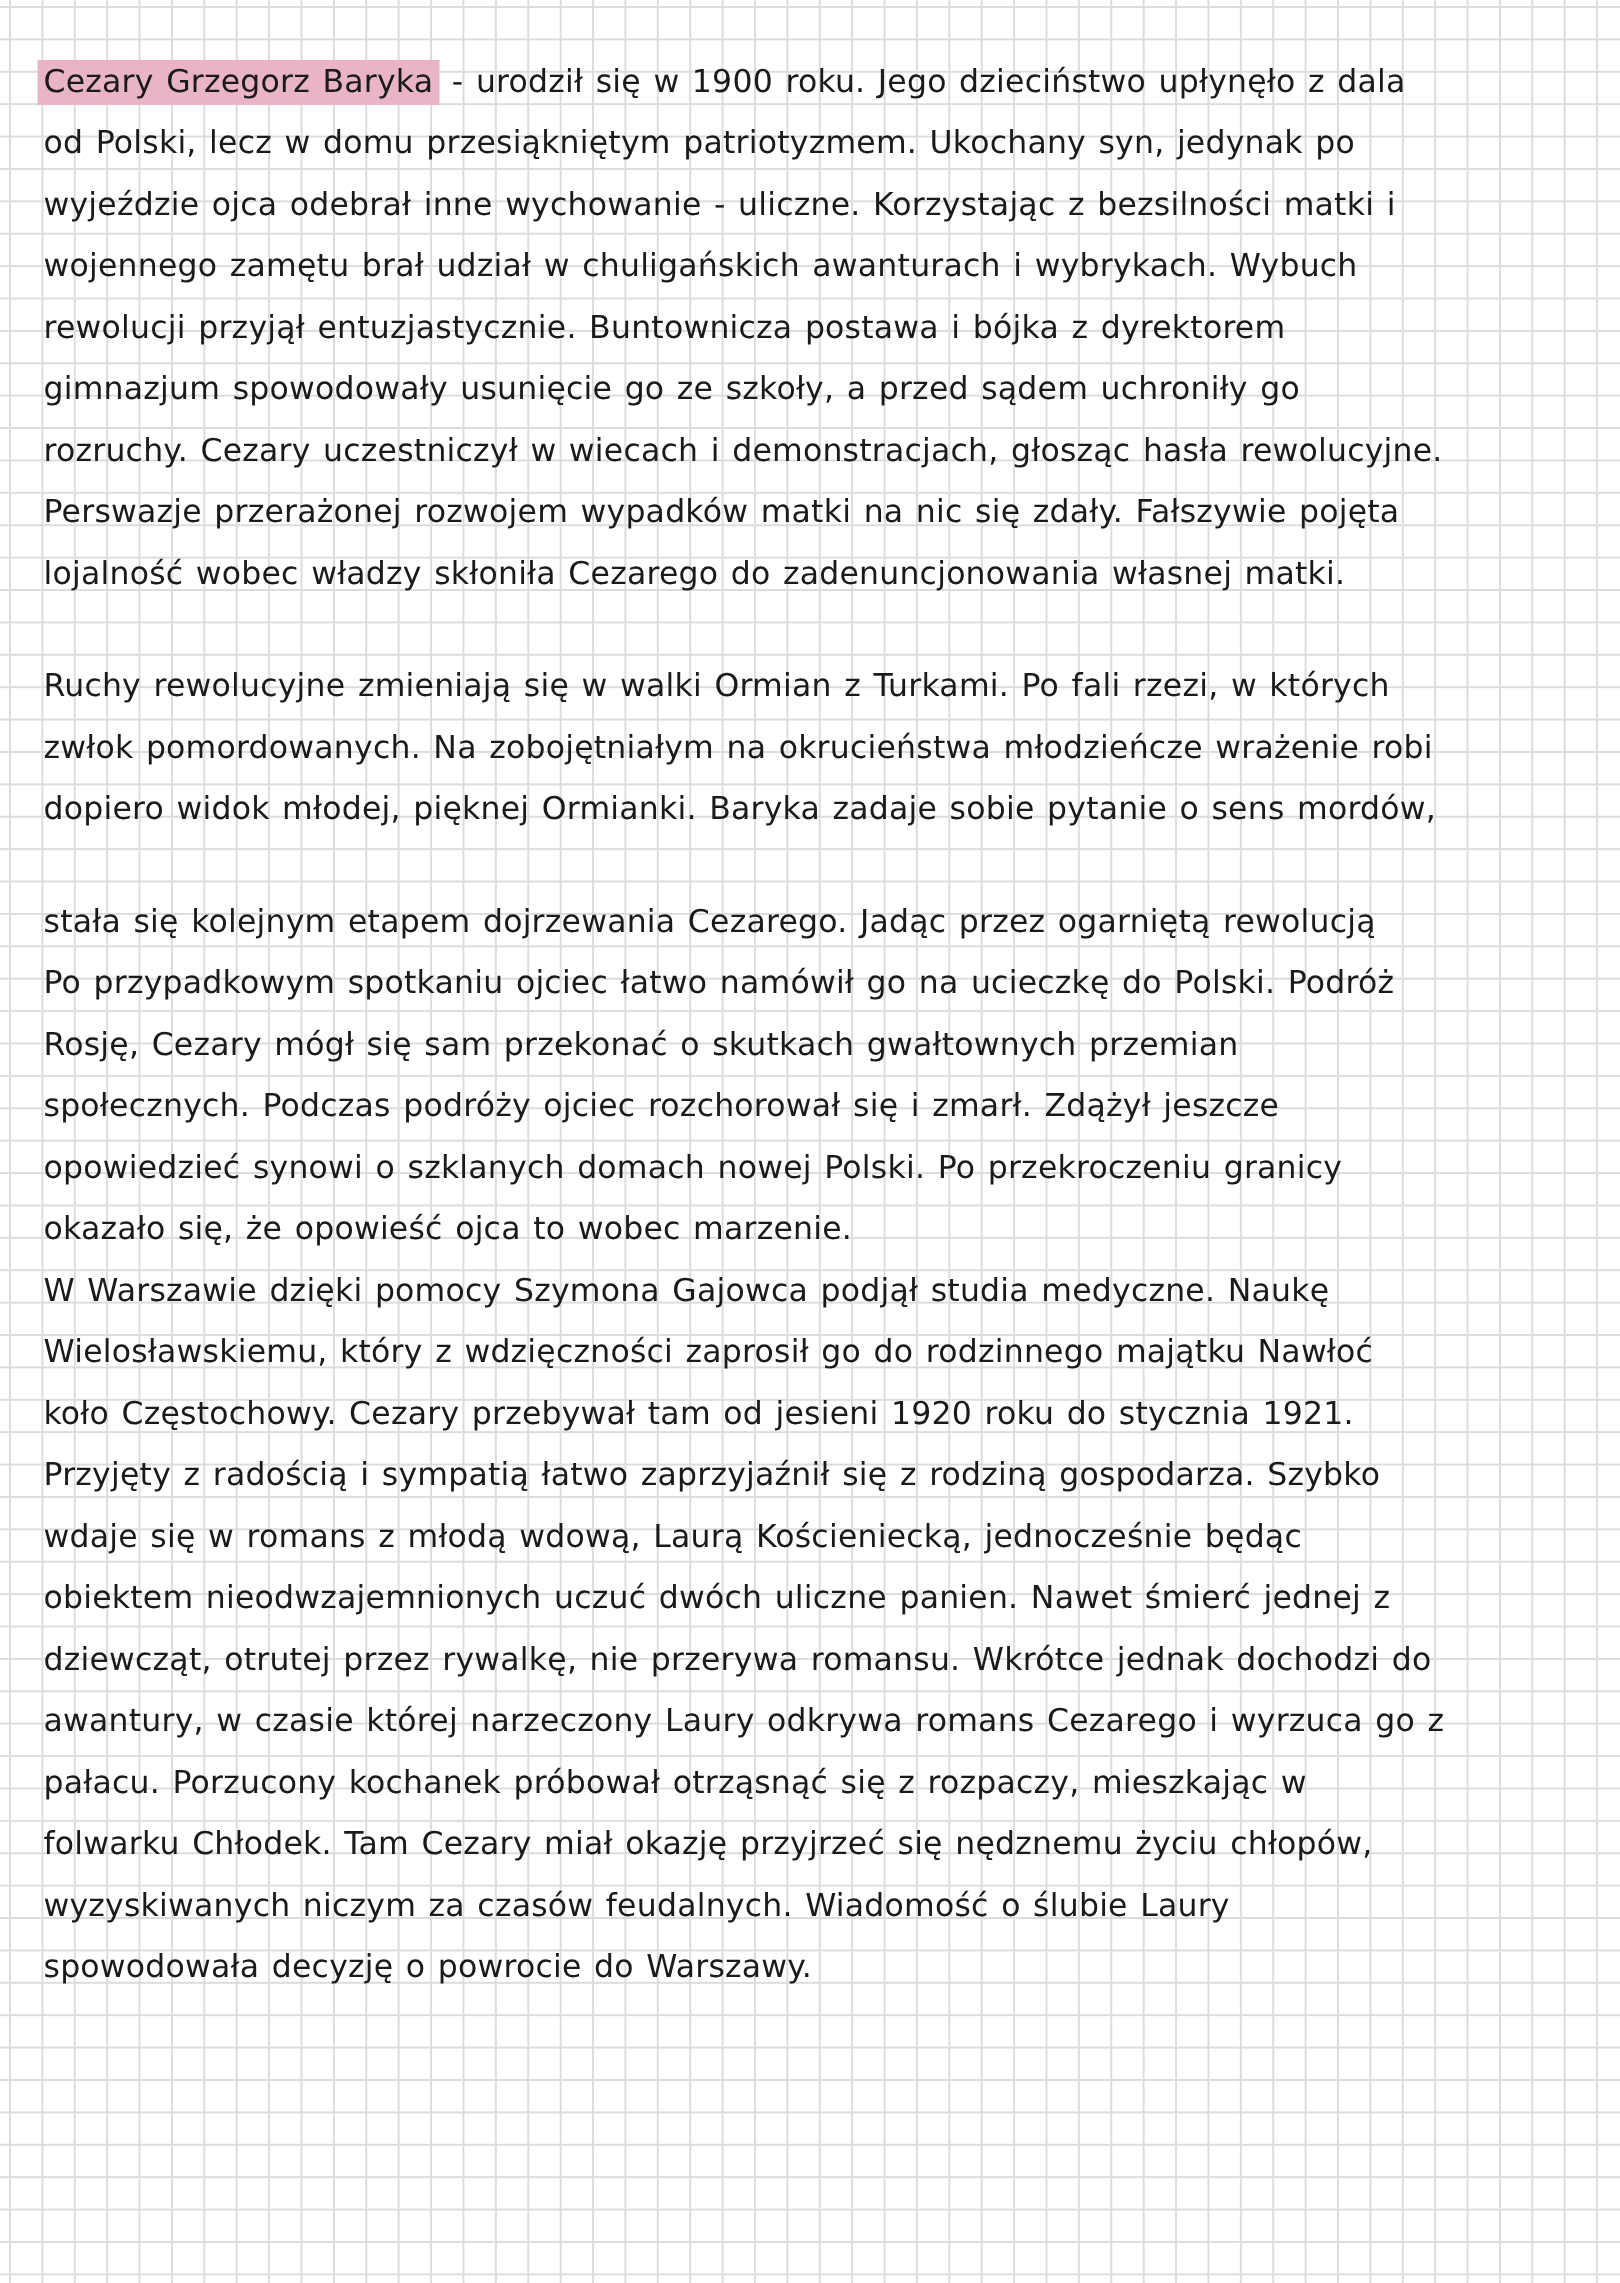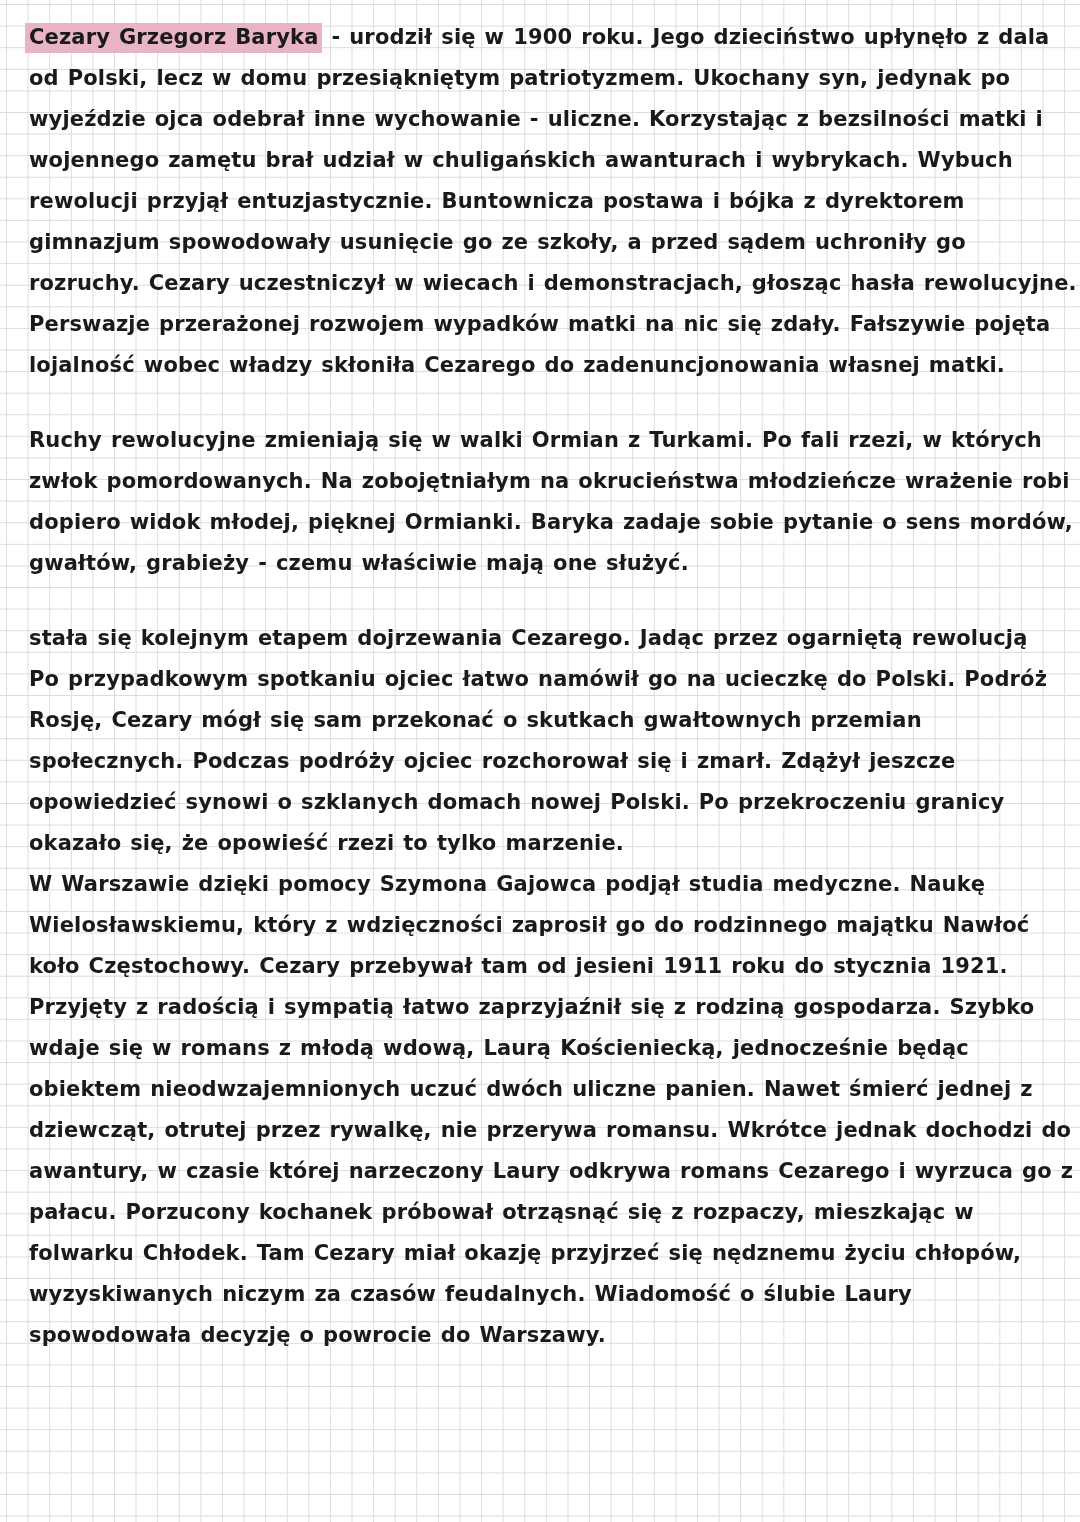--- a/index.html
+++ b/index.html
@@ -12,23 +12,22 @@
       linear-gradient(to right, #dcdcdc 1px, transparent 1px),
       linear-gradient(to bottom, #dcdcdc 1px, transparent 1px);
     background-size: 21.6px 21.6px;
     background-position: 6px 4px;
     font-family: "DejaVu Sans", "Liberation Sans", sans-serif;
     color: #1a1a1a;
   }
   .page {
     position: absolute;
     left: 29px;
-    top: 17px;
+    top: 34px;
     width: 1010px;
-    font-weight: bold;
   }
   .para {
     margin: 0;
     font-size: 21px;
     line-height: 41px;
     letter-spacing: 0.15px;
     word-spacing: 1.5px;
     text-align: justify;
   }
   .para.gap { margin-top: 34px; }
@@ -53,33 +52,32 @@
     <span class="line">gimnazjum spowodowały usunięcie go ze szkoły, a przed sądem uchroniły go</span>
     <span class="line">rozruchy. Cezary uczestniczył w wiecach i demonstracjach, głosząc hasła rewolucyjne.</span>
     <span class="line">Perswazje przerażonej rozwojem wypadków matki na nic się zdały. Fałszywie pojęta</span>
     <span class="line">lojalność wobec władzy skłoniła Cezarego do zadenuncjonowania własnej matki.</span>
   </p>
 
   <p class="para gap">
     <span class="line">Ruchy rewolucyjne zmieniają się w walki Ormian z Turkami. Po fali rzezi, w których</span>
     <span class="line">zwłok pomordowanych. Na zobojętniałym na okrucieństwa młodzieńcze wrażenie robi</span>
     <span class="line">dopiero widok młodej, pięknej Ormianki. Baryka zadaje sobie pytanie o sens mordów,</span>
-    <span class="line">gwałtów, grabieży - czemu właściwie mają one służyć.</span>
   </p>
 
   <p class="para gap">
     <span class="line">stała się kolejnym etapem dojrzewania Cezarego. Jadąc przez ogarniętą rewolucją</span>
     <span class="line">Po przypadkowym spotkaniu ojciec łatwo namówił go na ucieczkę do Polski. Podróż</span>
     <span class="line">Rosję, Cezary mógł się sam przekonać o skutkach gwałtownych przemian</span>
     <span class="line">społecznych. Podczas podróży ojciec rozchorował się i zmarł. Zdążył jeszcze</span>
     <span class="line">opowiedzieć synowi o szklanych domach nowej Polski. Po przekroczeniu granicy</span>
-    <span class="line">okazało się, że opowieść rzezi to tylko marzenie.</span>
+    <span class="line">okazało się, że opowieść ojca to wobec marzenie.</span>
     <span class="line">W Warszawie dzięki pomocy Szymona Gajowca podjął studia medyczne. Naukę</span>
     <span class="line">Wielosławskiemu, który z wdzięczności zaprosił go do rodzinnego majątku Nawłoć</span>
-    <span class="line">koło Częstochowy. Cezary przebywał tam od jesieni 1911 roku do stycznia 1921.</span>
+    <span class="line">koło Częstochowy. Cezary przebywał tam od jesieni 1920 roku do stycznia 1921.</span>
     <span class="line">Przyjęty z radością i sympatią łatwo zaprzyjaźnił się z rodziną gospodarza. Szybko</span>
     <span class="line">wdaje się w romans z młodą wdową, Laurą Kościeniecką, jednocześnie będąc</span>
     <span class="line">obiektem nieodwzajemnionych uczuć dwóch uliczne panien. Nawet śmierć jednej z</span>
     <span class="line">dziewcząt, otrutej przez rywalkę, nie przerywa romansu. Wkrótce jednak dochodzi do</span>
     <span class="line">awantury, w czasie której narzeczony Laury odkrywa romans Cezarego i wyrzuca go z</span>
     <span class="line">pałacu. Porzucony kochanek próbował otrząsnąć się z rozpaczy, mieszkając w</span>
     <span class="line">folwarku Chłodek. Tam Cezary miał okazję przyjrzeć się nędznemu życiu chłopów,</span>
     <span class="line">wyzyskiwanych niczym za czasów feudalnych. Wiadomość o ślubie Laury</span>
     <span class="line">spowodowała decyzję o powrocie do Warszawy.</span>
   </p>

